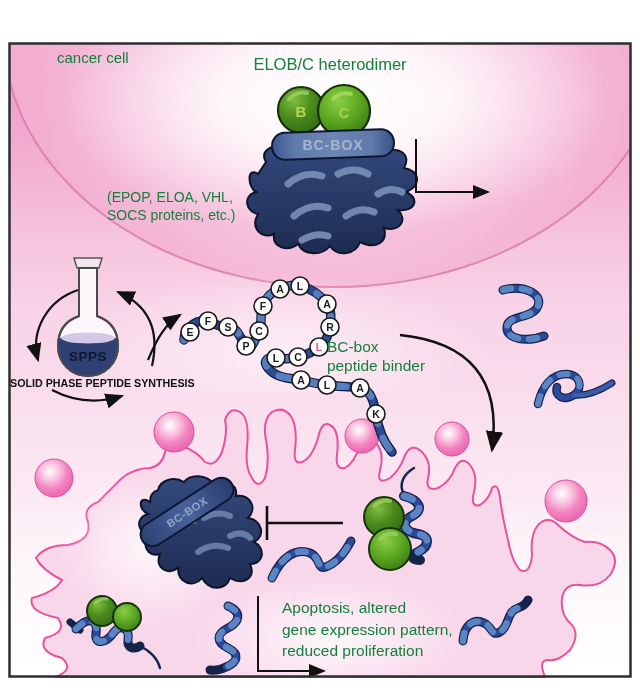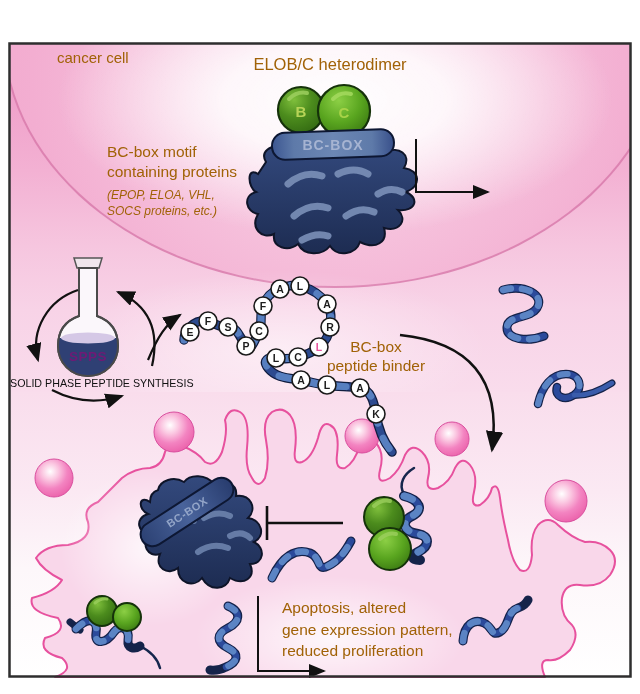--- a/index.html
+++ b/index.html
@@ -9,22 +9,22 @@
   #frame-bg{position:absolute;left:9px;top:44px;width:622px;height:633px;overflow:hidden;
     background:linear-gradient(180deg,#ec95c2 0%,#ef9fc9 7%,#f3b1d3 20%,#f6c6df 32%,
                #f8d3e7 42%,#f9dcec 55%,#fae2ef 70%,#f8dbeb 85%,#f6d5e8 100%);}
   #cancer-ellipse{position:absolute;left:-6px;top:-264px;width:660px;height:504px;border-radius:50%;
     border:2px solid rgba(203,95,152,.55);
     background:radial-gradient(ellipse 42% 27% at 50% 63%,rgba(255,255,255,.98) 0%,rgba(255,255,255,.85) 40%,rgba(255,255,255,0) 100%),
                radial-gradient(ellipse at 50% 60%,#f7c8e0 25%,#f3aed1 65%,#f0a2ca 100%);}
   #mid-glow{position:absolute;left:60px;top:225px;width:420px;height:160px;border-radius:50%;
     background:radial-gradient(ellipse,rgba(255,255,255,.55),rgba(255,255,255,0) 70%);}
   svg{position:absolute;left:0;top:0;}
-  .txt{position:absolute;color:#a16207;white-space:pre-line;}
-  .ctr{transform:translate(-50%,-50%);text-align:center;}
+  .txt{position:absolute;color:#15803d;white-space:pre-line;}
+  .ctr{transform:translate(-50%,-50%);text-align:left;}
   .bead-letter{position:absolute;transform:translate(-50%,-50%);font-size:10.5px;font-weight:bold;color:#1c1c1c;}
   .bead-letter.hl{color:#e8549f;}
 </style>
 </head>
 <body>
 
 <div id="stage">
 
   <div id="frame-bg">
     <div id="cancer-ellipse"></div>
@@ -267,28 +267,26 @@
       </g>
     </g>
 
     <rect x="9.5" y="43.5" width="621" height="633" fill="none" stroke="#2e2e2e" stroke-width="2.5"></rect>
   </svg>
 
   <div class="txt" style="left:57px;top:49px;font-size:15px;">cancer cell</div>
 
   <div class="txt ctr" style="left:330px;top:64px;font-size:16.5px;white-space:nowrap;">ELOB/C heterodimer</div>
 
-  <div class="txt" style="left:107px;top:142px;font-size:15.5px;line-height:1.32;">BC-box motif
-containing proteins</div>
-  <div class="txt" style="left:107px;top:188px;font-size:12px;line-height:1.32;font-style:italic;">(EPOP, ELOA, VHL,
+  <div class="txt" style="left:107px;top:188px;font-size:14px;line-height:1.32;">(EPOP, ELOA, VHL,
 SOCS proteins, etc.)</div>
 
 
-  <div class="txt ctr" style="left:88px;top:356px;font-size:13.5px;font-weight:bold;color:#701a75;letter-spacing:.5px;">SPPS</div>
-  <div class="txt" style="left:10px;top:377px;font-size:10.7px;font-weight:normal;white-space:nowrap;color:#111;">SOLID PHASE PEPTIDE SYNTHESIS</div>
+  <div class="txt ctr" style="left:88px;top:356px;font-size:13.5px;font-weight:bold;color:#0f172a;letter-spacing:.5px;">SPPS</div>
+  <div class="txt" style="left:10px;top:377px;font-size:10.7px;font-weight:bold;white-space:nowrap;color:#111;">SOLID PHASE PEPTIDE SYNTHESIS</div>
 
   <div class="txt ctr" style="left:376px;top:357px;font-size:15.5px;line-height:1.22;">BC-box
 peptide binder</div>
 
   <div class="txt" style="left:268px;top:597px;font-size:15.5px;line-height:1.4;margin-left:14px;">Apoptosis, altered
 gene expression pattern,
 reduced proliferation</div>
 
   <div class="txt ctr" style="left:333px;top:145px;font-size:14px;font-weight:bold;color:#a6b4d2;letter-spacing:1px;white-space:nowrap;">BC-BOX</div>
   <div class="txt" style="left:187px;top:512px;font-size:11px;font-weight:bold;color:#93a5c8;letter-spacing:.5px;white-space:nowrap;transform:translate(-50%,-50%) rotate(-33deg);">BC-BOX</div>

